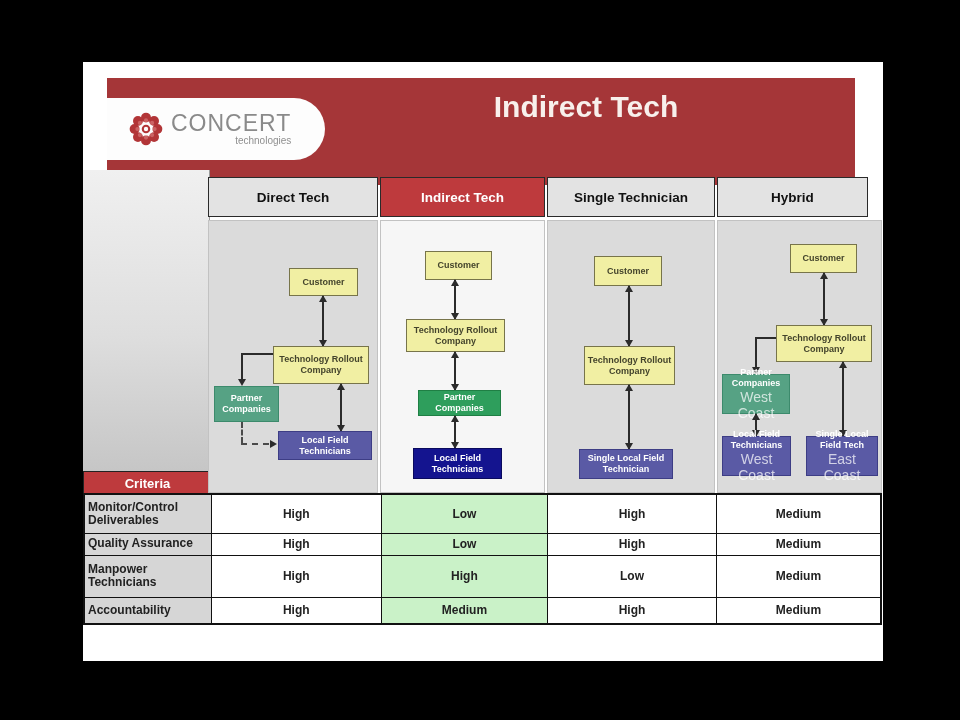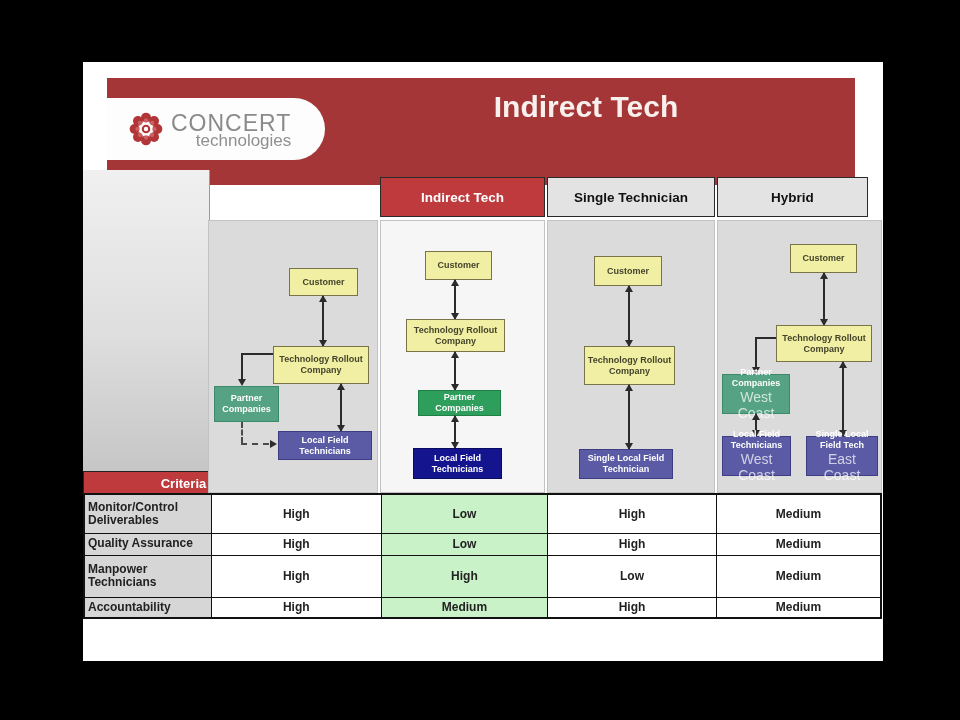--- a/index.html
+++ b/index.html
@@ -19,36 +19,36 @@
     margin-left:24px;
   }
   .logo-pill{
     position:absolute;left:0;top:20px;width:218px;height:62px;
     background:#fdfdfd;border-radius:0 31px 31px 0;
     display:flex;align-items:center;
   }
   .flower{width:38px;height:38px;margin-left:20px;flex:0 0 auto;}
   .logo-text{margin-left:6px;text-align:right;}
   .logo-name{font-size:23px;color:#8a8a8a;letter-spacing:1px;line-height:22px;}
-  .logo-sub{font-size:17px;color:#8f8f8f;line-height:13px;margin-top:0px;}
+  .logo-sub{font-size:10px;color:#8f8f8f;line-height:13px;margin-top:0px;}
   .title{
     position:absolute;left:218px;right:8px;top:10px;text-align:center;
     color:#F8F0EC;font-weight:bold;font-size:30px;line-height:37px;
   }
   
   .left-strip{
     position:absolute;left:0;top:108px;width:126px;height:301px;
     background:linear-gradient(180deg,#f0f0f0 0%,#dedede 55%,#c6c6c6 100%);
     border-right:1px solid #9a9a9a;
   }
   .criteria-box{
     position:absolute;left:0;top:409px;width:127px;height:22px;
     background:var(--highlight-red,#BE3A3D);border:1px solid #222;
     color:#fff;font-weight:bold;font-size:13px;
-    display:flex;align-items:center;justify-content:center;padding-left:36px;
+    display:flex;align-items:center;justify-content:center;
   }
   
   .colhead{
     position:absolute;top:115px;height:40px;
     background:#e3e3e3;border:1px solid #2a2a2a;box-sizing:border-box;
     display:flex;align-items:center;justify-content:center;
     font-weight:bold;font-size:13.5px;color:#111;
   }
   .colhead.red{background:var(--highlight-red,#BE3A3D);color:#fff;}
   
@@ -96,21 +96,21 @@
     border:1px solid #111;font-size:12px;color:#222;
     overflow:hidden;padding:0 3px;
   }
   td.label{
     background:#d6d6d6;font-weight:bold;color:#000;
     line-height:1.1;padding-left:4px;
   }
   td.val{text-align:center;font-weight:bold;color:#3d3d3d;background:#fff;}
   td.val.green{background:var(--pale-green-cell,#CAF2C8);}
   tr.rh-a{height:39px;} tr.rh-b{height:41px;} tr.rh-c{height:22px;}
-  tr.rh-d{height:42px;} tr.rh-e{height:21px;}
+  tr.rh-d{height:42px;} tr.rh-e{height:27px;}
 </style>
 </head>
 <body>
 
 <div class="slide">
 
   <div class="band">
     <div class="logo-pill">
       <svg class="flower" viewBox="0 0 40 40">
         <g fill="#b23537">
@@ -142,20 +142,21 @@
       </div>
     </div>
     <div class="title">
       <div>Indirect Tech</div>
     </div>
   </div>
 
   <div class="left-strip"></div>
   <div class="criteria-box">Criteria</div>
 
+  <div class="colhead" style="left:125px;width:170px;">Direct Tech</div>
   <div class="colhead red" style="left:297px;width:165px;">Indirect Tech</div>
   <div class="colhead" style="left:464px;width:168px;">Single Technician</div>
   <div class="colhead" style="left:634px;width:151px;">Hybrid</div>
 
   <div class="darea" style="left:125px;width:170px;">
     <div class="dbox ybox" style="left:80px;top:47px;width:69px;height:28px;">Customer</div>
     <div class="va" style="left:113px;top:75px;height:50px;"></div>
     <div class="dbox ybox" style="left:64px;top:125px;width:96px;height:38px;">Technology Rollout Company</div>
     <div class="hline" style="left:32px;top:132px;width:32px;"></div>
     <div class="vline" style="left:32px;top:132px;height:27px;"></div>

